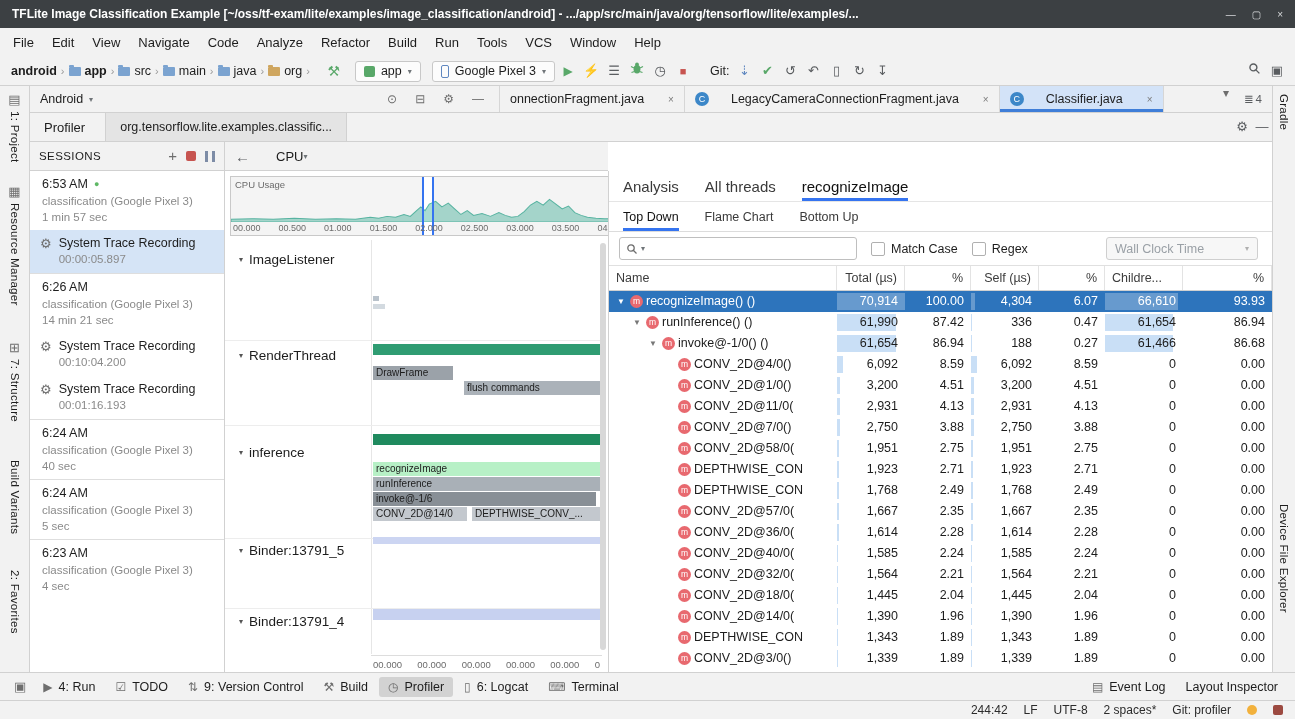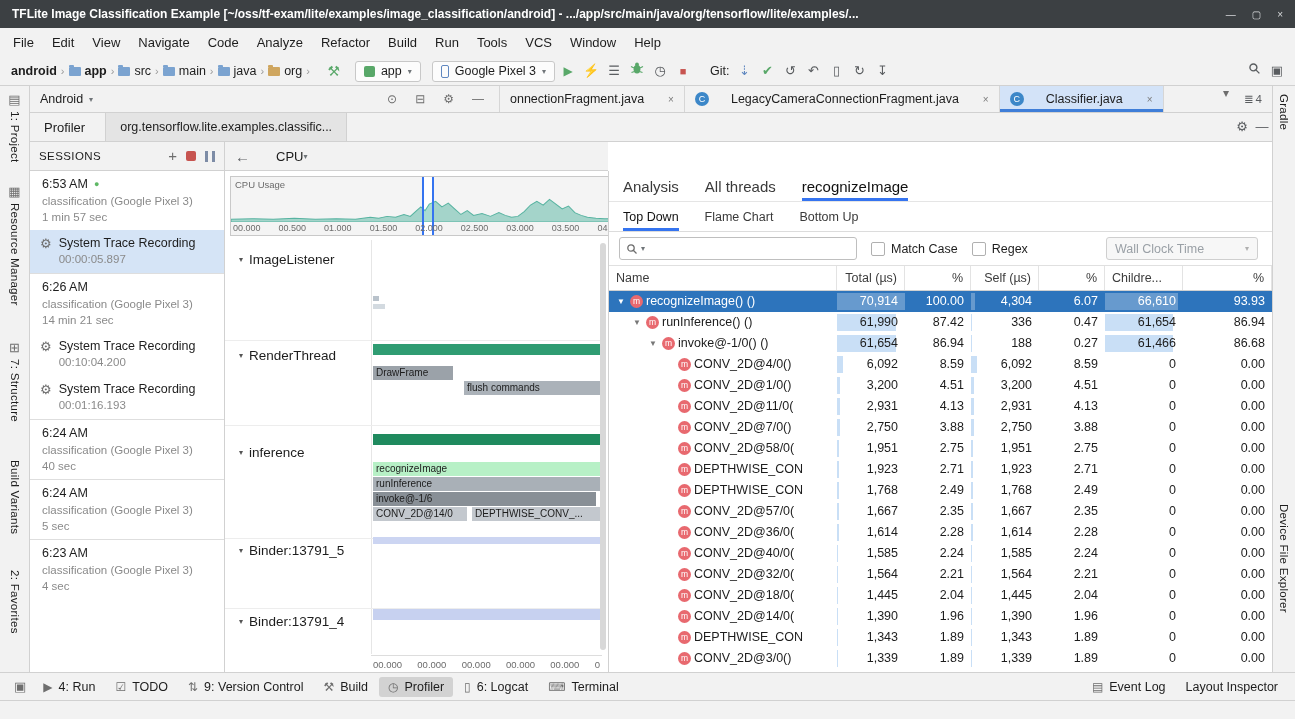--- a/index.html
+++ b/index.html
@@ -866,15 +866,24 @@
     <div class="bitem">
         <span class="bico">▤</span>
         <span>Event Log</span>
       </div>
     <div class="bitem">
         <span>Layout Inspector</span>
       </div>
   </div>
 
   <div class="abs statusbar">
+    <div class="sright">
+      <span>244:42</span>
+      <span>LF</span>
+      <span>UTF-8</span>
+      <span>2 spaces*</span>
+      <span>Git: profiler</span>
+      <span class="dot-y"></span>
+      <span class="dot-r"></span>
+    </div>
   </div>
 
 </div>
 
 </body></html>

